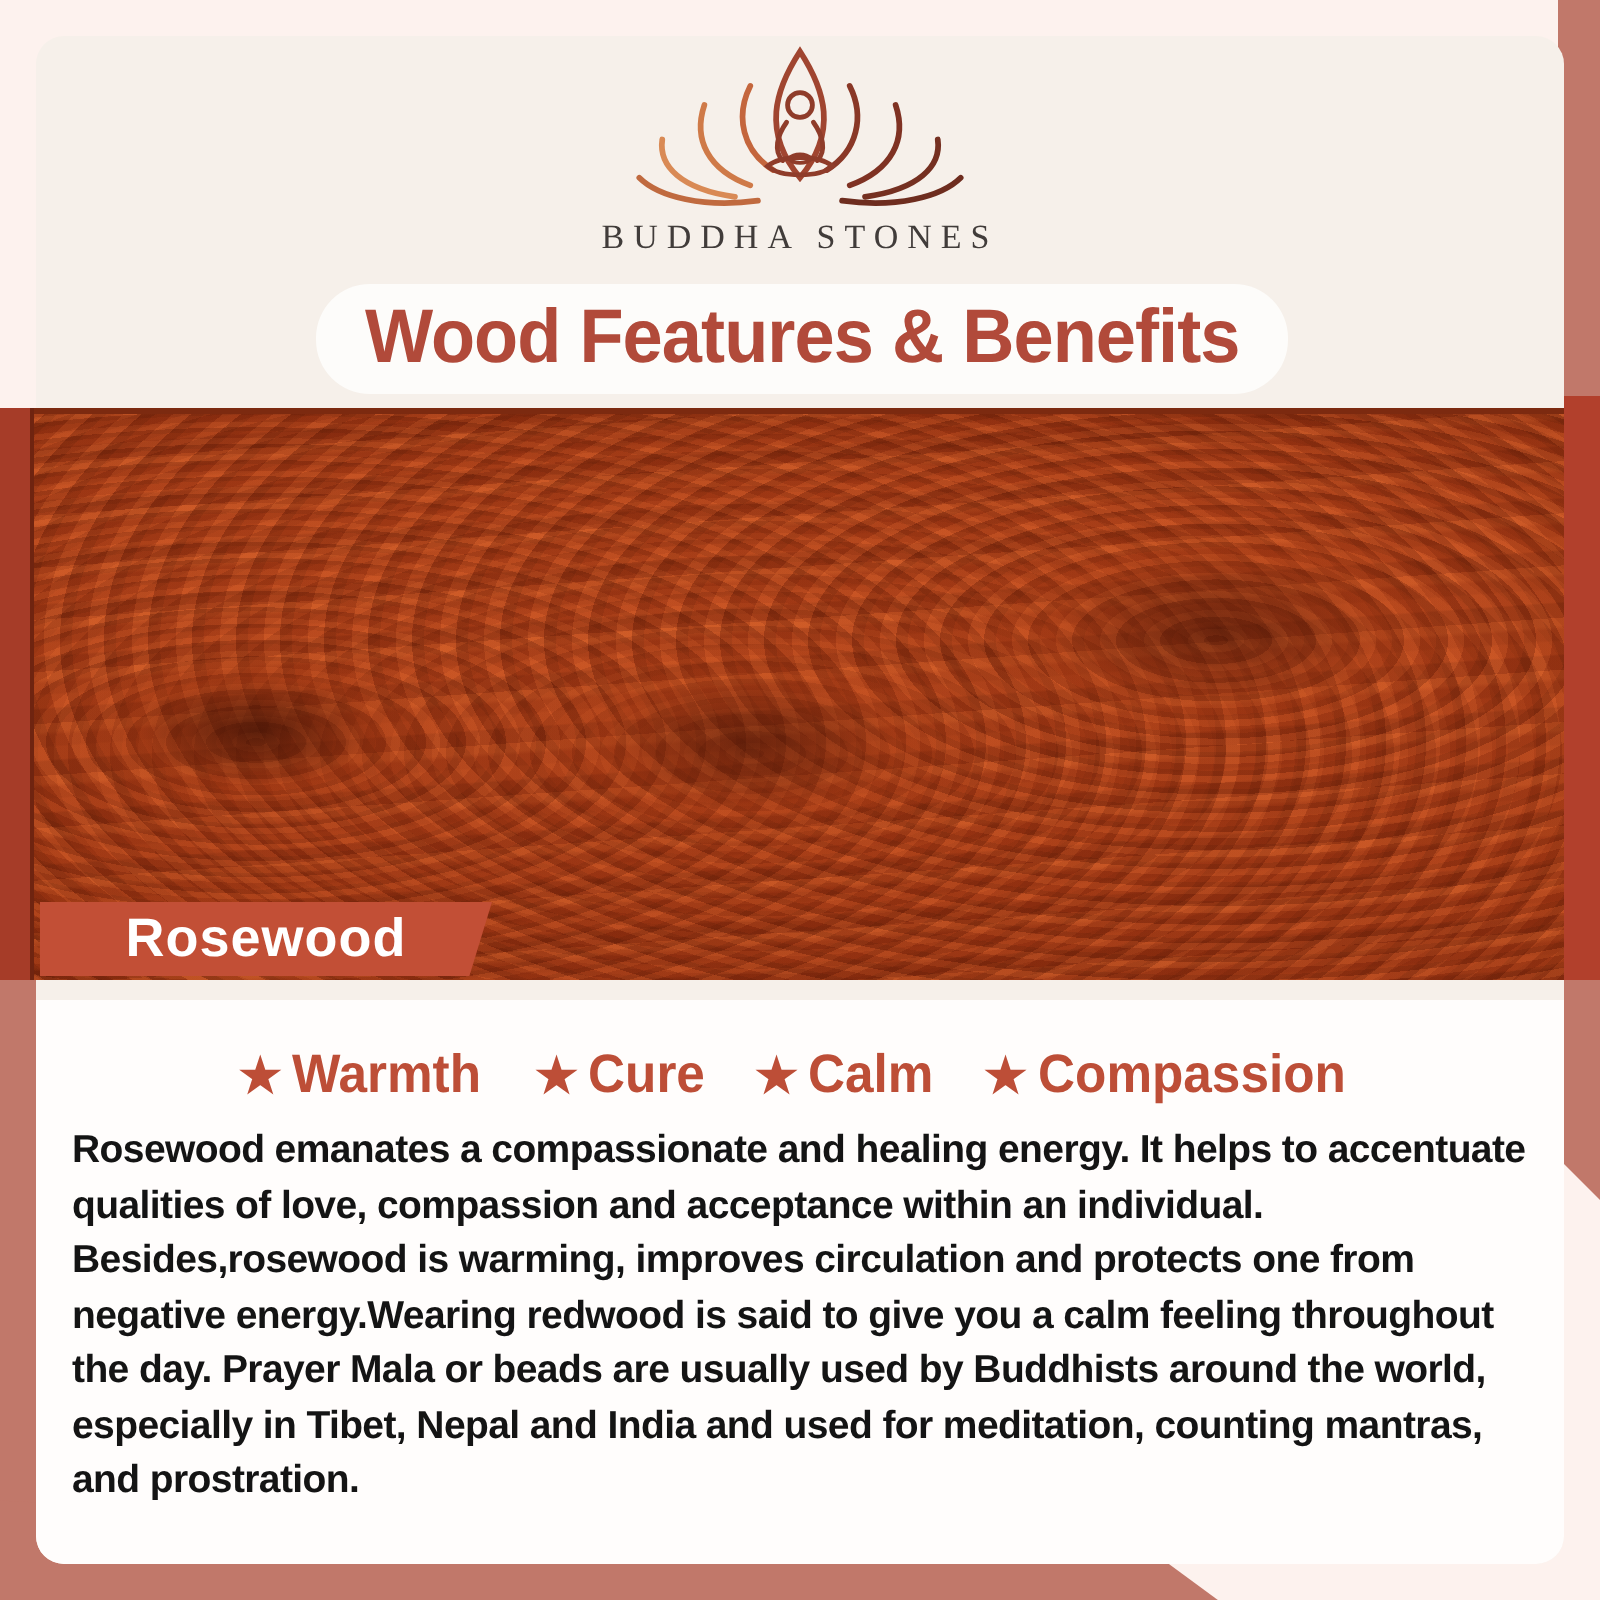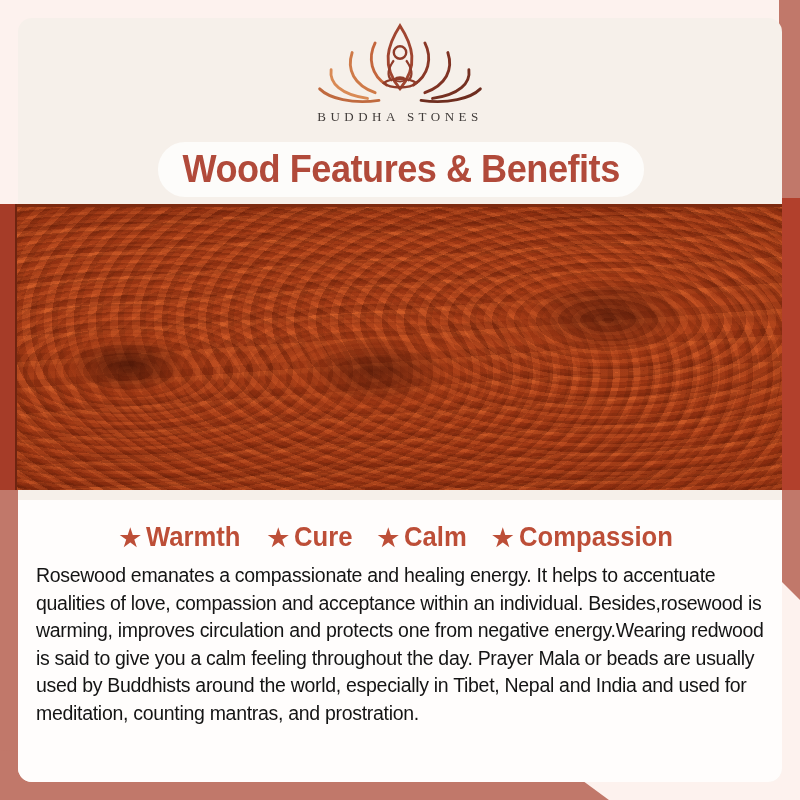--- a/index.html
+++ b/index.html
@@ -15,21 +15,21 @@
 
   
   .card{position:absolute;left:18px;top:18px;width:764px;height:764px;background:#f6f0ea;border-radius:14px;}
   .card-lower{position:absolute;left:18px;top:500px;width:764px;height:282px;background:#fffdfc;
     border-radius:0 0 14px 14px;}
 
   
   .logo-wrap{position:absolute;left:0;top:20px;width:800px;text-align:center;}
   .logo-wrap svg{display:inline-block;}
   .brand-name{position:absolute;left:0;top:109px;width:800px;text-align:center;
-    font-family:"Liberation Serif",serif;font-size:13px;letter-spacing:4.5px;color:#413c3a;}
+    font-family:"Liberation Serif",serif;font-size:17px;letter-spacing:4.5px;color:#413c3a;}
 
   
   .title-band{position:absolute;left:158px;top:142px;width:486px;height:55px;background:#fdfcfa;
     display:flex;align-items:center;justify-content:center;border-radius:27px;}
   .title-band span{display:inline-block;white-space:nowrap;font-weight:bold;font-size:38px;
     color:#b14a3a;transform:scaleX(0.95);letter-spacing:-0.5px;}
 
   
   .wood{position:absolute;left:0;top:204px;width:800px;height:286px;
     border-top:3px solid #7c2a10;box-sizing:border-box;
@@ -52,21 +52,21 @@
   .rosewood-ribbon span{color:#ffffff;font-weight:bold;font-size:27px;letter-spacing:0.5px;}
 
   
   .benefits{position:absolute;left:0;top:522px;width:800px;display:flex;justify-content:center;
     gap:22px;align-items:baseline;}
   .benefit{display:flex;align-items:baseline;color:#bd4e37;font-weight:bold;}
   .benefit .star{font-size:24px;margin-right:5px;}
   .benefit .lbl{font-size:27px;display:inline-block;transform:scaleX(0.95);transform-origin:left;}
 
   
-  .desc{position:absolute;left:36px;top:562px;width:734px;color:#141414;font-weight:normal;
+  .desc{position:absolute;left:36px;top:562px;width:734px;color:#141414;font-weight:bold;
     font-size:19.5px;line-height:27.5px;letter-spacing:-0.3px;}
 </style>
 </head>
 <body>
 
 <div id="stage">
 
   <div class="frame-right"></div>
   <div class="frame-left"></div>
   <div class="frame-bottom"></div>
@@ -99,20 +99,23 @@
   <div class="brand-name">BUDDHA STONES</div>
 
   <div class="title-band">
     <span>Wood Features &amp; Benefits</span>
   </div>
 
   <div class="wood"></div>
   <div class="wood-edge-left"></div>
   <div class="wood-edge-right"></div>
 
+  <div class="rosewood-ribbon">
+    <span>Rosewood</span>
+  </div>
 
   <div class="benefits">
     <div class="benefit">
       <span class="star">★</span>
       <span class="lbl">Warmth</span>
     </div>
     <div class="benefit">
       <span class="star">★</span>
       <span class="lbl">Cure</span>
     </div>

